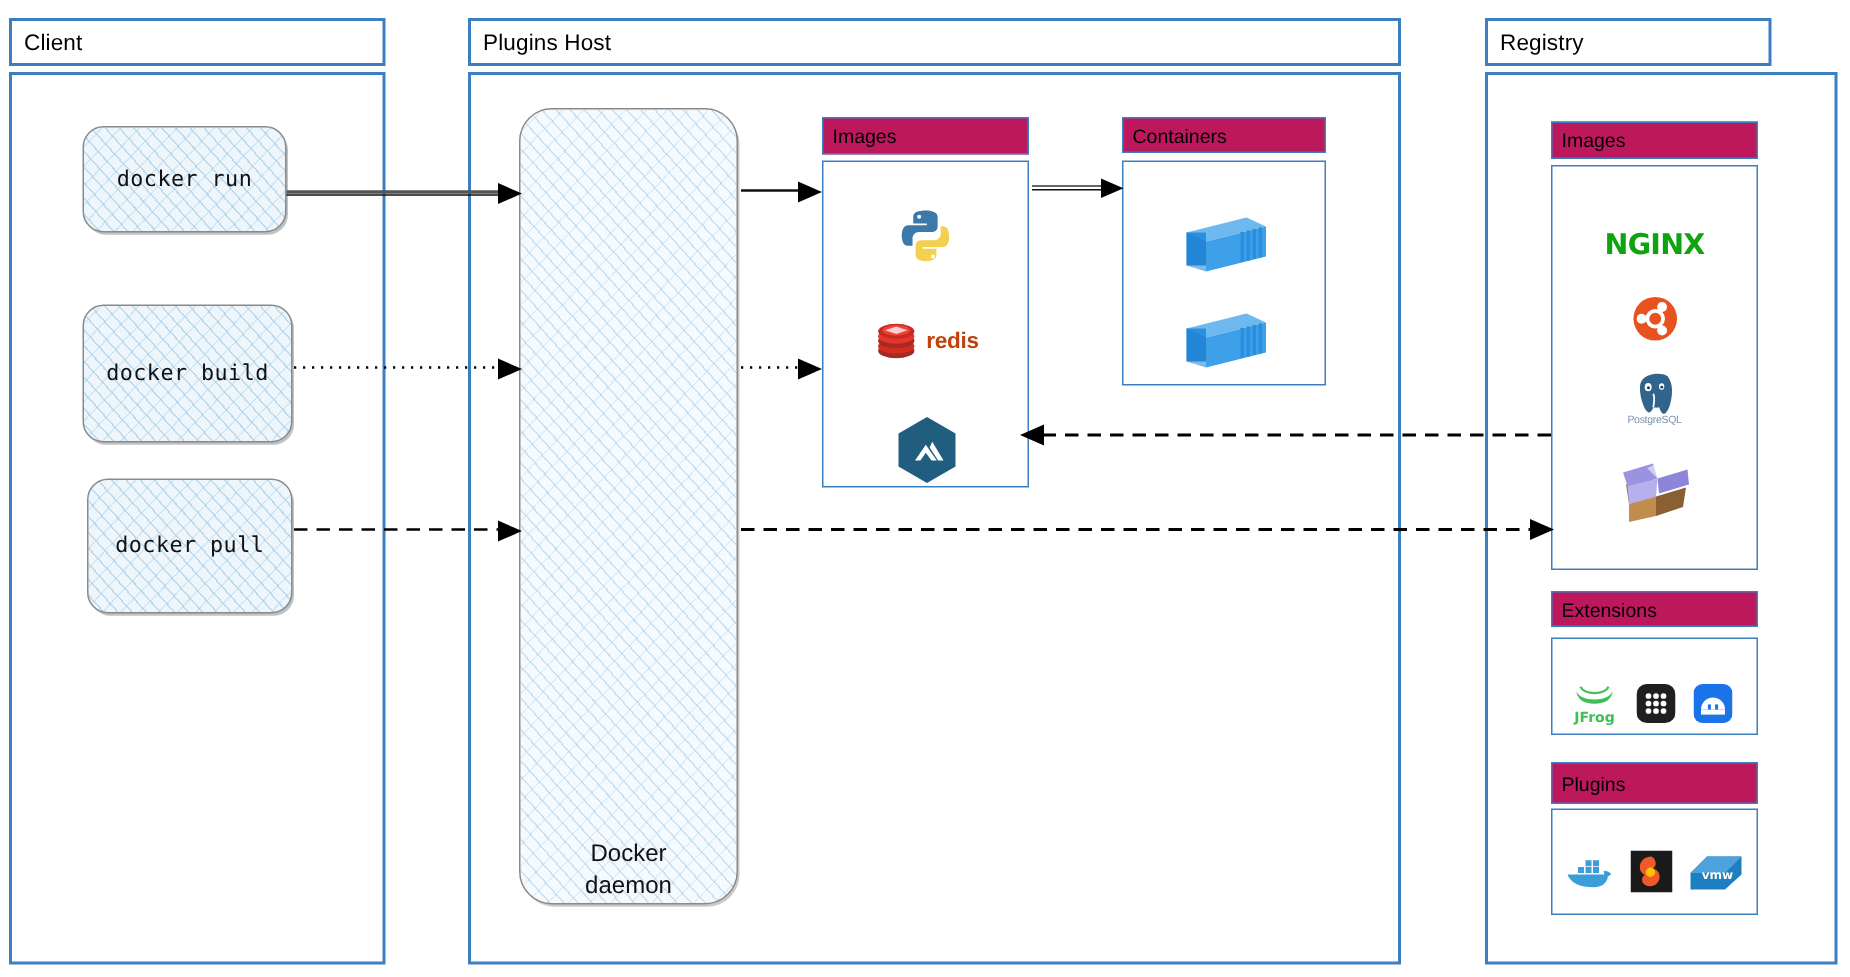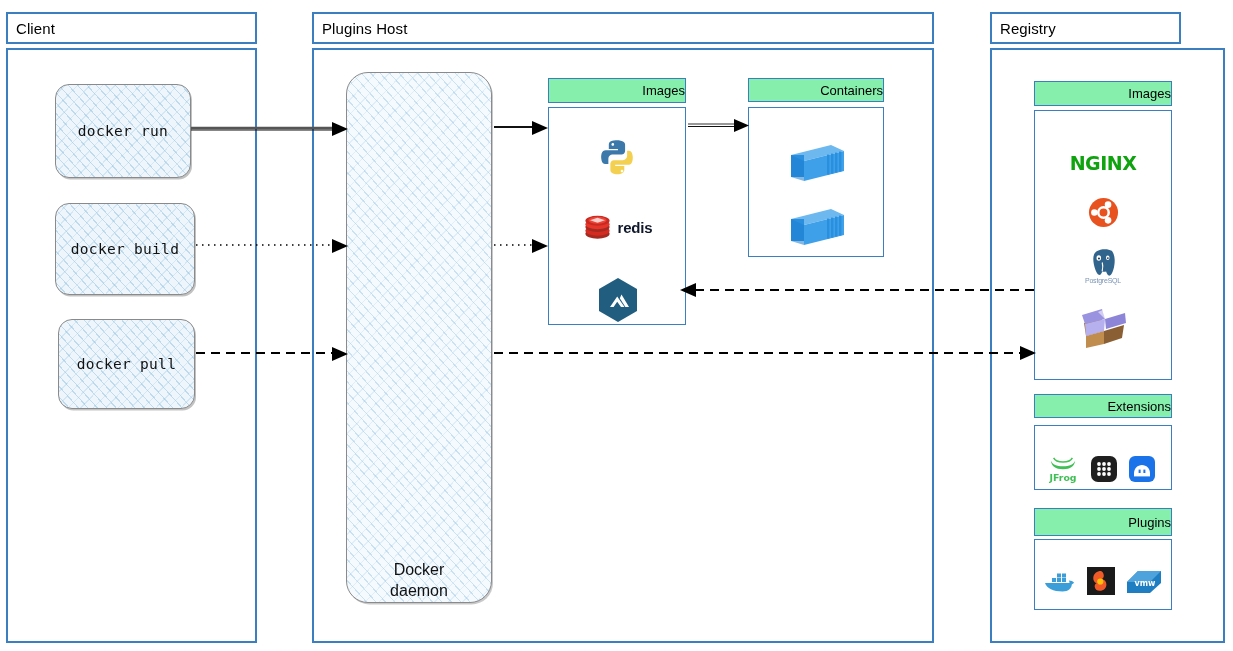--- a/index.html
+++ b/index.html
@@ -15,21 +15,21 @@
   }
   .zone-header .ztitle{
     font-size:15px;line-height:1;color:#000;padding-left:8px;letter-spacing:.1px;
   }
   .zone-body{
     position:absolute;box-sizing:border-box;
     border:2px solid #3c7fc1;background:#fff;
   }
   .sub-header{
     position:absolute;box-sizing:border-box;
-    border:1.6px solid #3c7fc1;background:#86efac;display:flex;align-items:center;justify-content:flex-end;
+    border:1.6px solid #3c7fc1;background:#be185d;display:flex;align-items:center;
   }
   .sub-header .stitle{font-size:13px;line-height:1;padding-left:6px;color:#000;}
   .sub-body{
     position:absolute;box-sizing:border-box;
     border:1.6px solid #3c7fc1;background:#fff;
   }
 
   
   .cmd{
     position:absolute;box-sizing:border-box;
@@ -67,42 +67,42 @@
   .nginx-txt{
     font-family:"DejaVu Sans","Liberation Sans",sans-serif;
     font-weight:bold;font-size:19px;color:#10a310;letter-spacing:-.5px;
   }
   .pg-label{
     font-size:7px;color:#7b94b5;letter-spacing:-.2px;text-align:center;
     margin-top:-2px;
   }
   .stack{display:flex;flex-direction:column;align-items:center;}
   .redis-row{display:flex;align-items:center;gap:7px;}
-  .redis-word{font-size:15px;color:#0f172a;font-weight:600;letter-spacing:-.2px;}
+  .redis-word{font-size:15px;color:#c2410c;font-weight:600;letter-spacing:-.2px;}
 </style>
 </head>
 <body>
 
 <div class="stage">
 
   <div class="zone-header" style="left:6px;top:12px;width:251px;height:32px;">
     <div class="ztitle">Client</div>
   </div>
   <div class="zone-header" style="left:312px;top:12px;width:622px;height:32px;">
     <div class="ztitle">Plugins Host</div>
   </div>
   <div class="zone-header" style="left:990px;top:12px;width:191px;height:32px;">
     <div class="ztitle">Registry</div>
   </div>
 
   <div class="zone-body" style="left:6px;top:48px;width:251px;height:595px;"></div>
   <div class="zone-body" style="left:312px;top:48px;width:622px;height:595px;"></div>
   <div class="zone-body" style="left:990px;top:48px;width:235px;height:595px;"></div>
 
-  <div class="cmd" style="left:55px;top:84px;width:136px;height:94px;">
+  <div class="cmd" style="left:55px;top:84px;width:136px;height:71px;">
     <span>docker run</span>
   </div>
   <div class="cmd" style="left:55px;top:203px;width:140px;height:92px;">
     <span>docker build</span>
   </div>
   <div class="cmd" style="left:58px;top:319px;width:137px;height:90px;">
     <span>docker pull</span>
   </div>
 
   <div class="daemon" style="left:346px;top:72px;width:146px;height:531px;">

